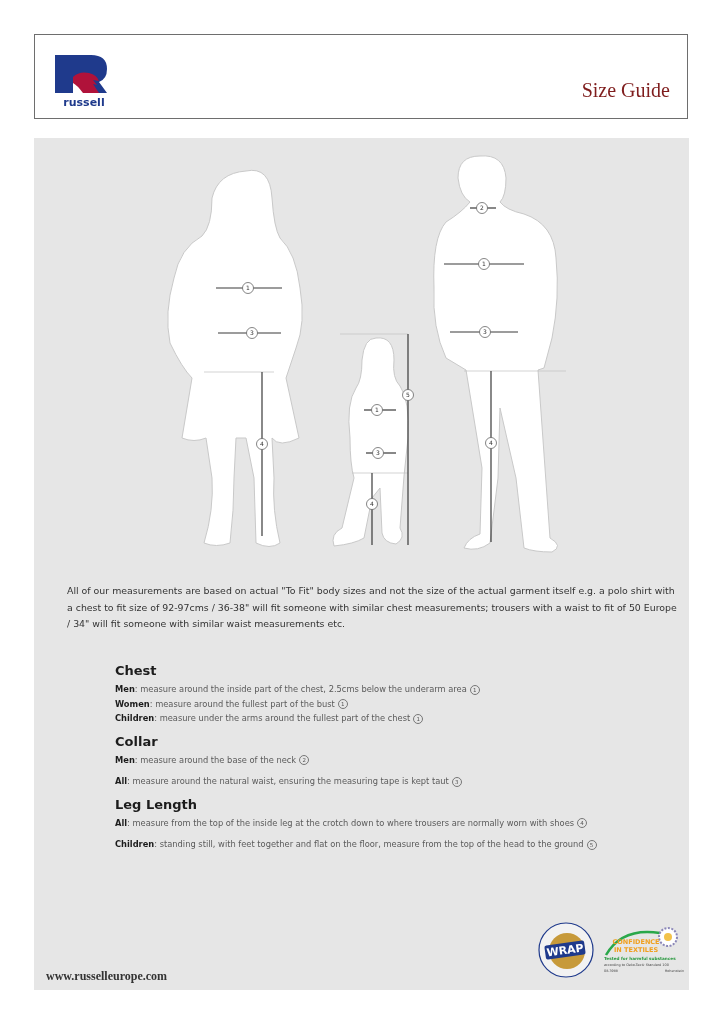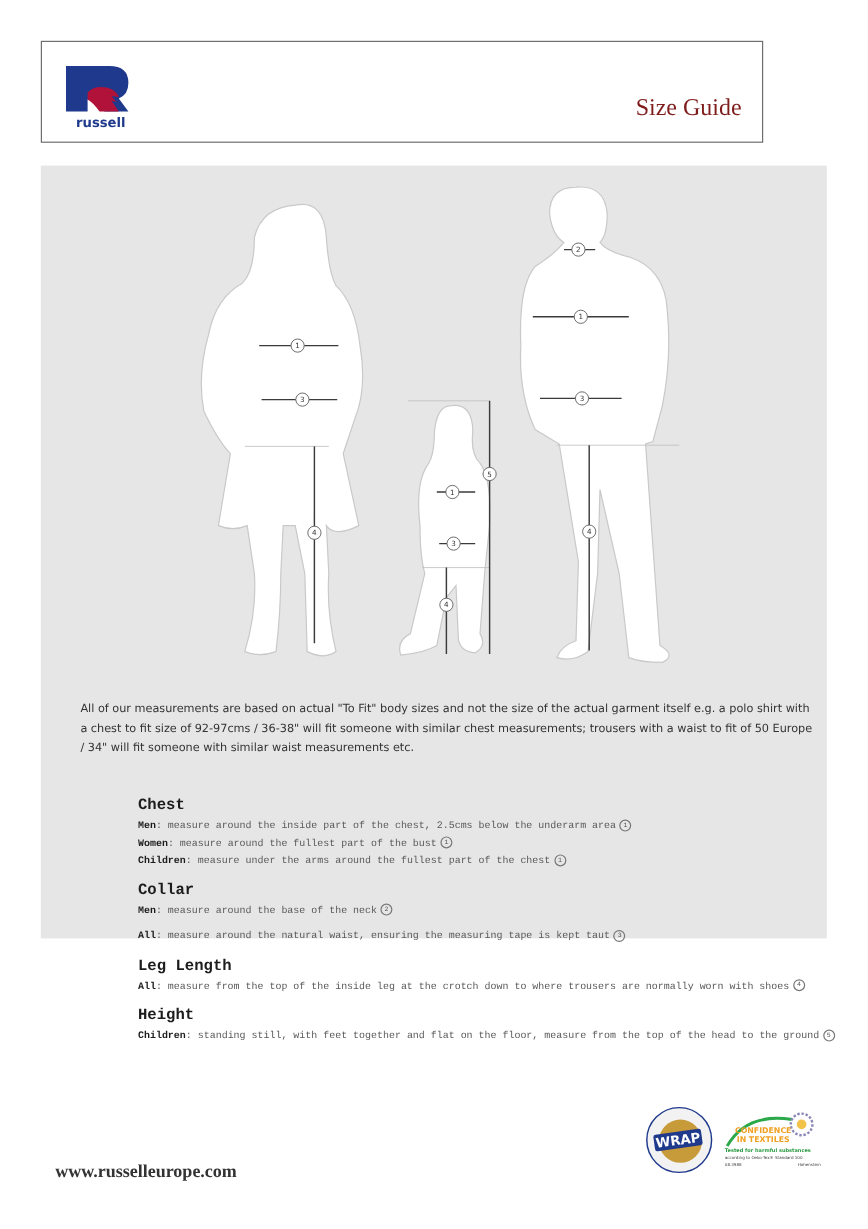--- a/index.html
+++ b/index.html
@@ -1,30 +1,30 @@
 <!DOCTYPE html>
 <html><head>
 <meta charset="utf-8">
 <style>
   html, body { margin:0; padding:0; background:#ffffff; }
   body { width:723px; height:1024px; position:relative; overflow:hidden; font-family:"DejaVu Sans", sans-serif; }
-  .header { position:absolute; left:34px; top:34px; width:602px; height:85px; border:1px solid #6e6e6e; box-sizing:border-box; background:#fff; }
+  .header { position:absolute; left:34px; top:34px; width:654px; height:85px; border:1px solid #6e6e6e; box-sizing:border-box; background:#fff; }
   .logo { position:absolute; left:18px; top:18px; width:62px; height:56px; }
   .size-guide-title { position:absolute; right:17px; top:44px; font-family:"Liberation Serif", serif; font-size:20px; color:#7f1d1d; }
-  .panel { position:absolute; left:34px; top:138px; width:655px; height:644px; background:#e6e6e6; }
+  .panel { position:absolute; left:34px; top:138px; width:655px; height:852px; background:#e6e6e6; }
   .figures { position:absolute; left:0; top:0; width:655px; height:430px; }
   .intro { position:absolute; left:33px; top:445px; width:610px; font-size:9.4px; line-height:16.5px; color:#333; }
   .intro p { margin:0 0 6px 0; }
   .tips { position:absolute; left:81px; top:524px; width:560px; }
-  .tip-section { margin-bottom:7px;font-family:Liberation Mono, monospace; }
+  .tip-section { margin-bottom:7px; }
   .tip-heading { font-weight:bold; font-size:13px; color:#1c1c1c; margin:0 0 3px 0; line-height:17px; }
   .tip-line { font-size:8.3px; color:#5a5a5a; line-height:14.5px; white-space:nowrap; }
   .tip-line b { color:#1c1c1c; font-weight:bold; }
   .num-badge { display:inline-block; width:8px; height:8px; border:0.8px solid #777; border-radius:50%; font-size:5.5px; line-height:8px; text-align:center; color:#555; vertical-align:middle; margin-left:3px; }
-  .footer-url { position:absolute; left:12px; top:831px; font-family:"Liberation Serif", serif; font-weight:bold; font-size:15px; color:#333; }
+  .footer-url { position:absolute; left:12px; top:831px; font-family:"Liberation Serif", serif; font-weight:bold; font-size:12px; color:#333; }
   .wrap-badge { position:absolute; left:503px; top:783px; width:58px; height:58px; }
   .oeko-badge { position:absolute; left:568px; top:787px; width:86px; height:52px; }
 </style>
 </head>
 <body>
 
 <div class="header">
   <svg class="logo" viewBox="0 0 62 56">
     <path d="M2 2 H38 Q54 2 54 16 Q54 26 46 29 L54 40 H34 L28 30 H20 V40 H2 Z" fill="#1f3a8c"></path>
     <path d="M20 24 Q26 18 36 20 Q44 22 46 28 L40 27 L44 32 L40 31 L46 40 H30 Q24 32 20 30 Z" fill="#b0123a"></path>
@@ -123,21 +123,20 @@
       <div class="tip-line"><b>Men</b><span>: measure around the base of the neck</span><span class="num-badge">2</span></div>
     </div>
     <div class="tip-section">
       <div class="tip-line"><b>All</b><span>: measure around the natural waist, ensuring the measuring tape is kept taut</span><span class="num-badge">3</span></div>
     </div>
     <div class="tip-section">
       <div class="tip-heading">Leg Length</div>
       <div class="tip-line"><b>All</b><span>: measure from the top of the inside leg at the crotch down to where trousers are normally worn with shoes</span><span class="num-badge">4</span></div>
     </div>
     <div class="tip-section">
-      <div class="tip-heading">Height</div>
       <div class="tip-line"><b>Children</b><span>: standing still, with feet together and flat on the floor, measure from the top of the head to the ground</span><span class="num-badge">5</span></div>
     </div>
   </div>
 
   <div class="footer-url">www.russelleurope.com</div>
 
   <svg class="wrap-badge" viewBox="0 0 58 58">
     <circle cx="29" cy="29" r="27" fill="#f2f2f2" stroke="#1f3a8c" stroke-width="1.2"></circle>
     <circle cx="30" cy="30" r="18" fill="#c79a3a"></circle>
     <rect x="8" y="22" width="40" height="14" rx="2" fill="#1f3a8c" transform="rotate(-8 28 29)"></rect>

